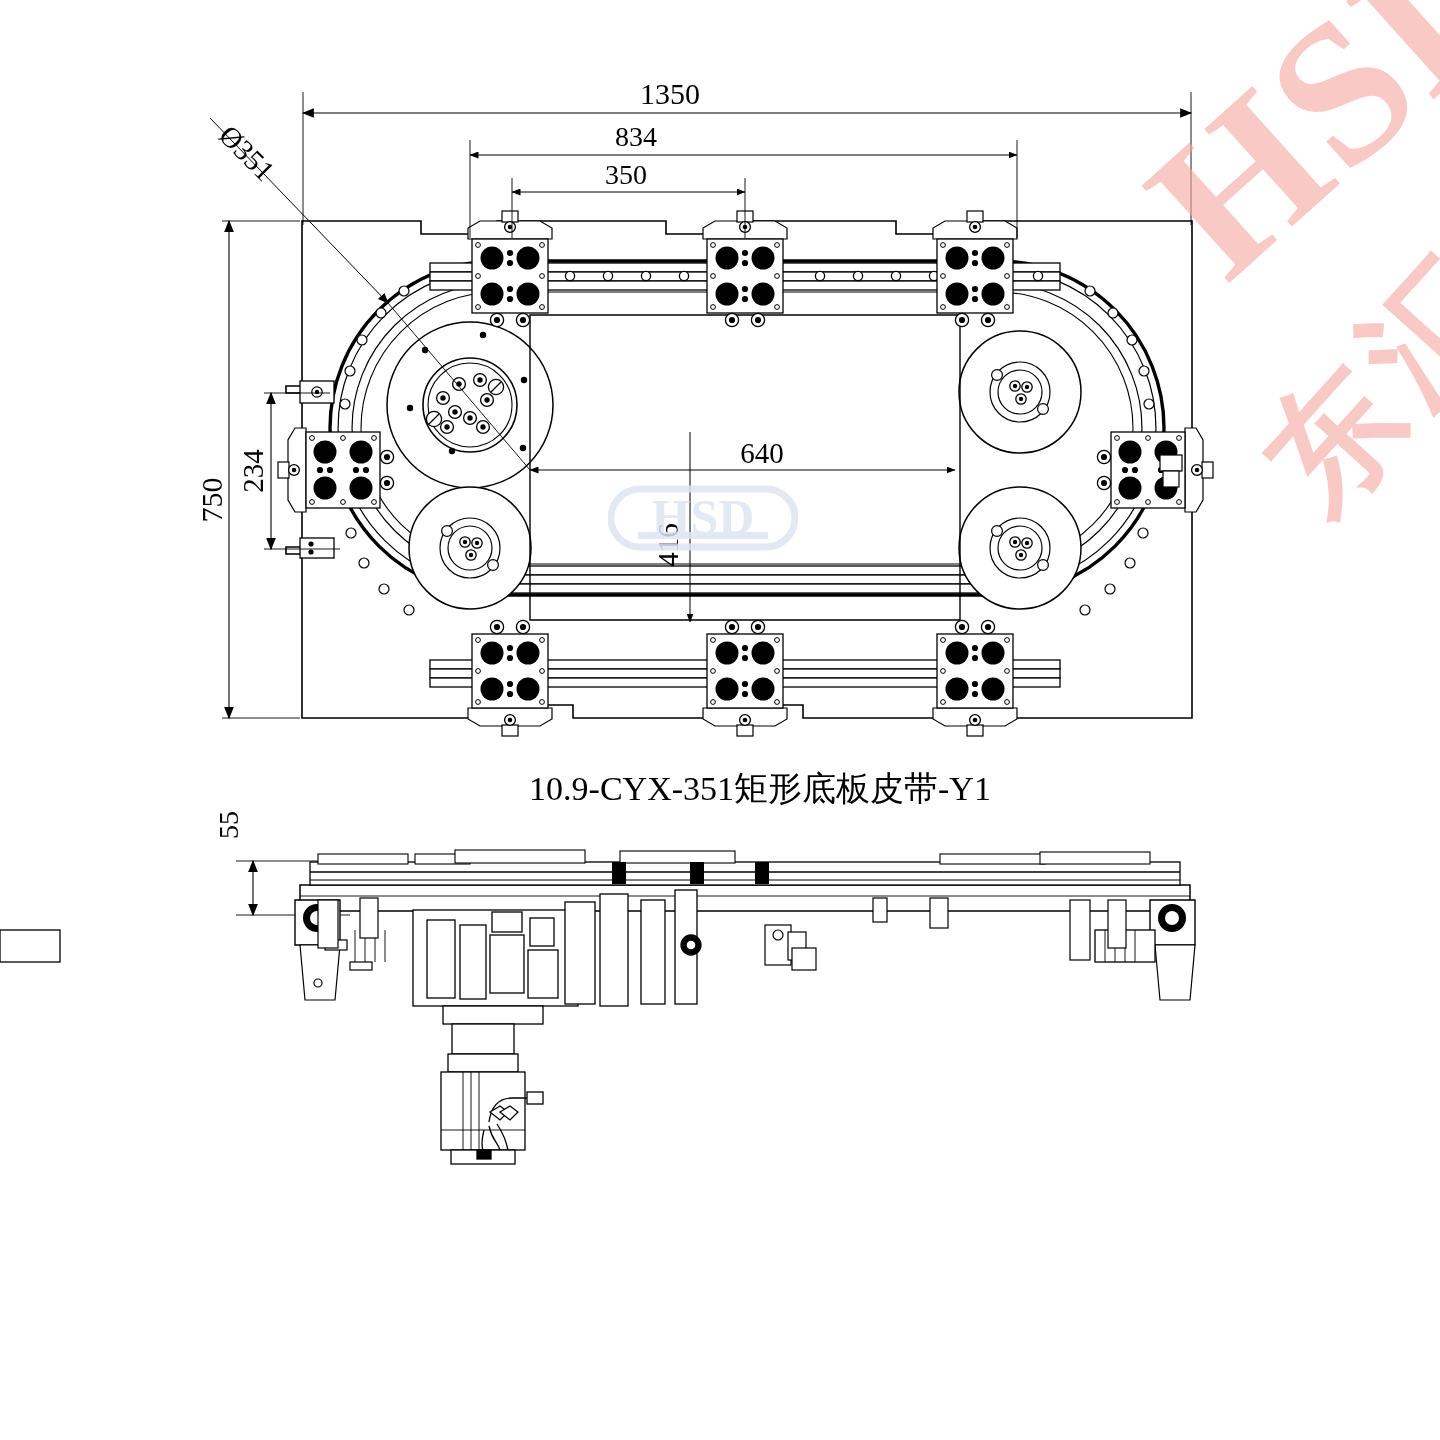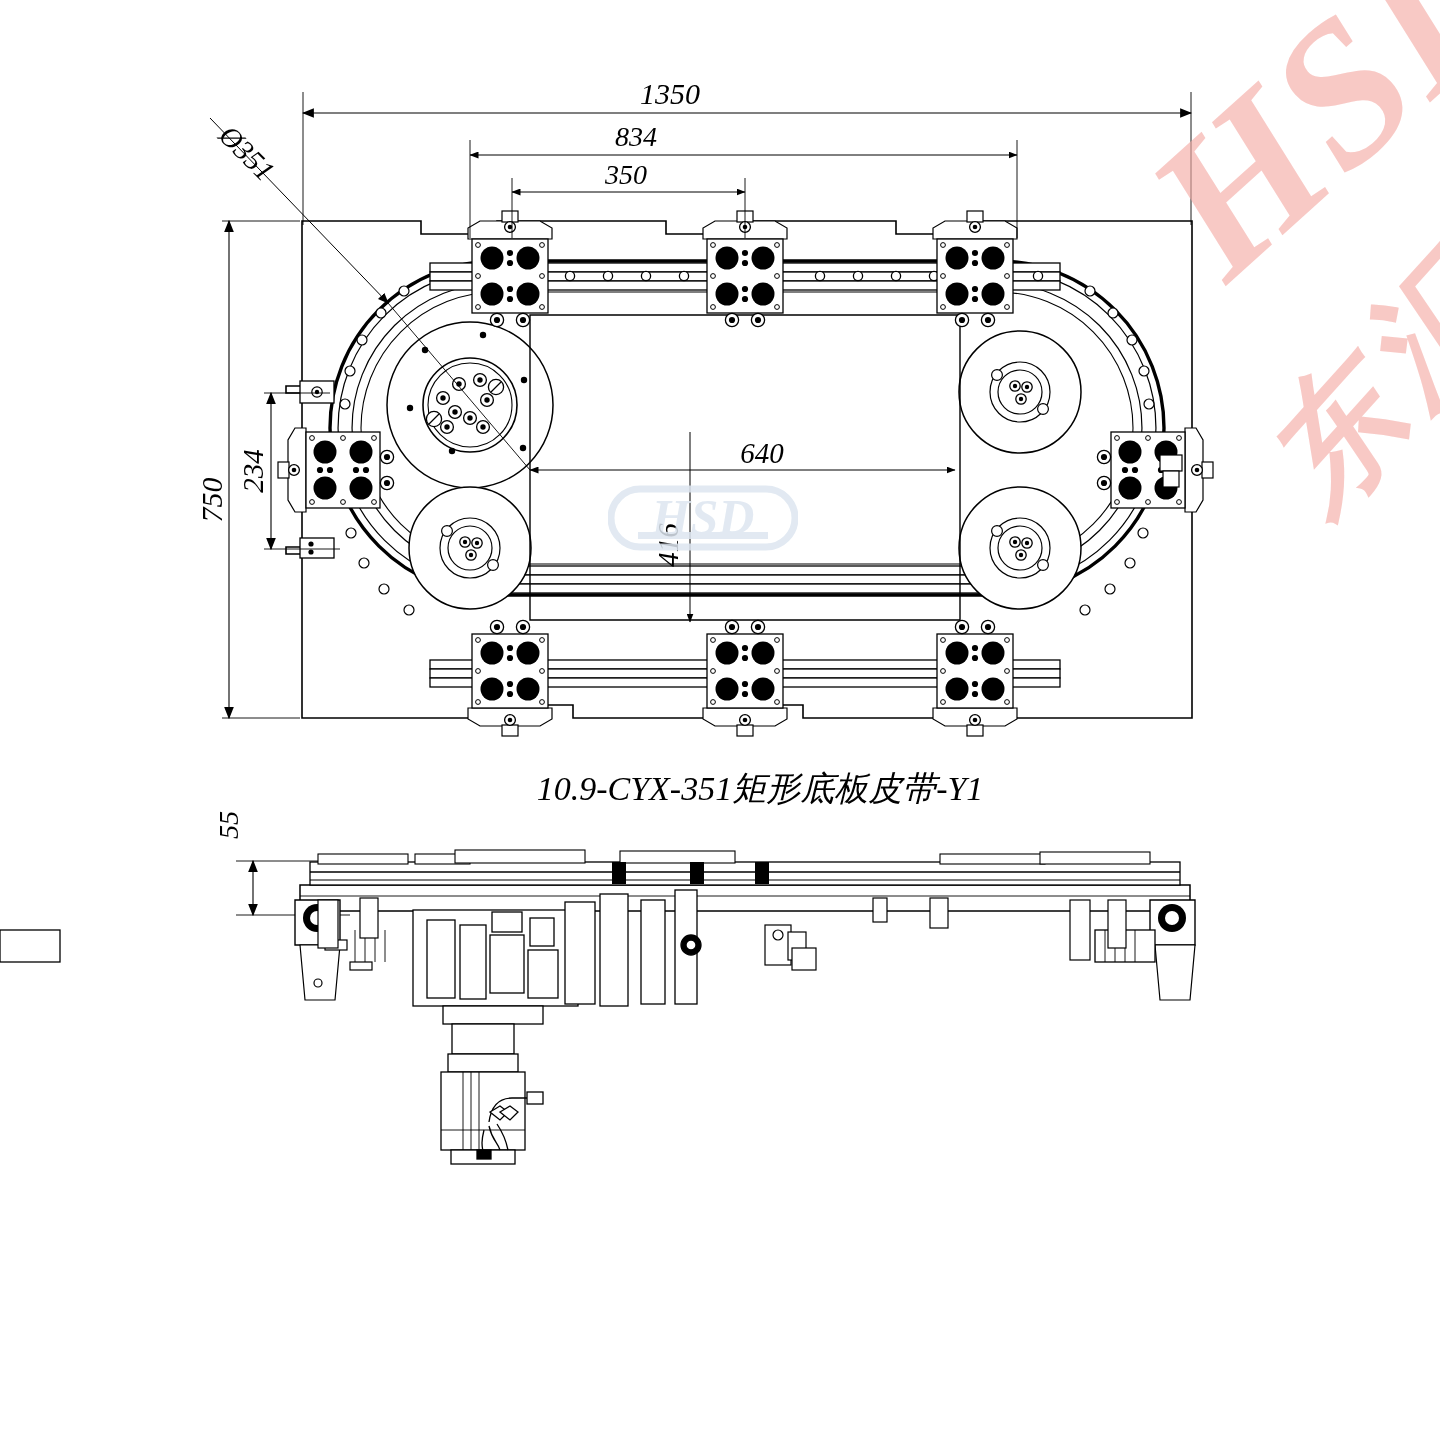--- a/index.html
+++ b/index.html
@@ -1,18 +1,18 @@
 <!DOCTYPE html>
 <html><head>
 <meta charset="utf-8">
 <style>
   html,body{margin:0;padding:0;background:#ffffff;}
   body{width:1440px;height:1440px;position:relative;overflow:hidden;
        font-family:"Liberation Serif",serif;color:#000;}
-  #stage{position:absolute;inset:0;width:1440px;height:1440px;font-style:italic;}
+  #stage{position:absolute;inset:0;width:1440px;height:1440px;}
   svg{display:block;}
   .abs{position:absolute;}
 
   
   .wm-red{position:absolute;color:#f4a9a3;opacity:.62;font-weight:700;
           pointer-events:none;white-space:nowrap;}
   .wm-red-serif{font-family:"Liberation Serif",serif;}
   .wm-red-cn{font-family:"DejaVu Sans",sans-serif;}
 
   .dim-txt{font-family:"Liberation Serif",serif;}

